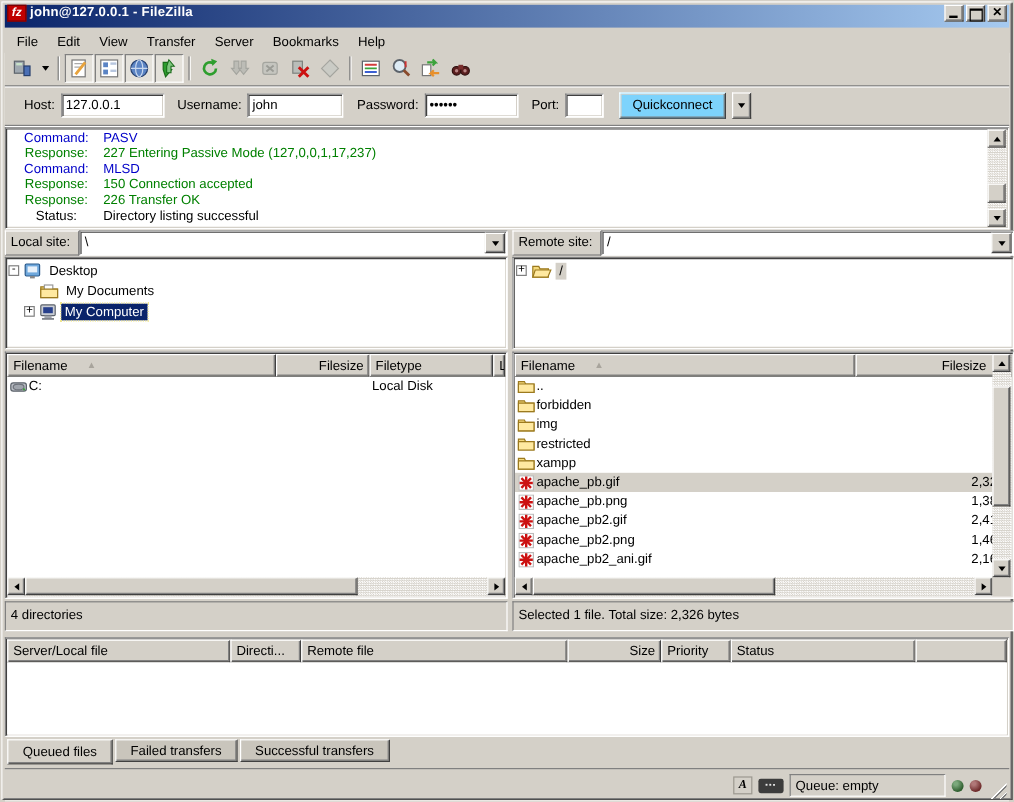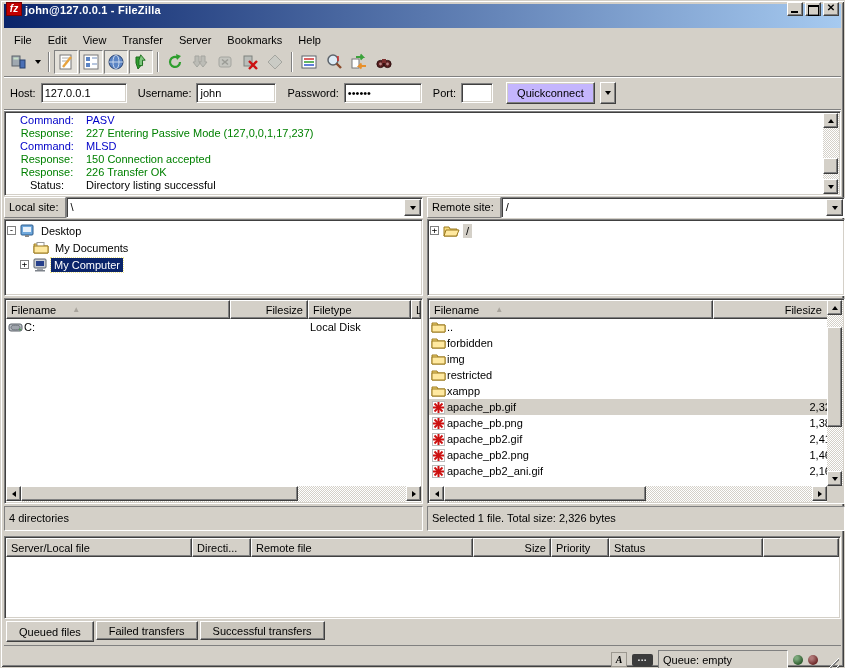--- a/index.html
+++ b/index.html
@@ -4,21 +4,21 @@
 <style>
   * { box-sizing: border-box; margin: 0; padding: 0; }
   html,body { width:845px; height:668px; overflow:hidden; }
   body { font-family:"Liberation Sans", sans-serif; font-size:11px; color:#000; background:#D4D0C8; }
 
   .window { width:845px; height:668px; background:var(--window-bg,#D4D0C8);
     border:1px solid #D4D0C8; box-shadow: inset 1px 1px 0 #fff, inset -1px -1px 0 #404040, inset 2px 2px 0 #D4D0C8, inset -2px -2px 0 #808080;
     padding:3px; display:flex; flex-direction:column; }
 
   
-  .titlebar { height:19px; flex:0 0 19px; display:flex; align-items:flex-end; padding:12px 2px;
+  .titlebar { height:19px; flex:0 0 19px; display:flex; align-items:flex-start; padding:0 2px;
     background:linear-gradient(90deg, var(--titlebar-from,#0A246A), var(--titlebar-to,#A6CAF0)); color:#fff; }
   .fz-logo { width:16px; height:14px; background:#C00000; border:1px solid #7A0000; color:#fff;
     font-weight:bold; font-style:italic; font-size:10px; line-height:12px; text-align:center; margin-right:3px; }
   .title-text { font-weight:bold; font-size:11px; flex:1; letter-spacing:.2px; }
   .winbtn { width:16px; height:14px; background:#D4D0C8; border:1px solid; border-color:#fff #404040 #404040 #fff;
     box-shadow:inset -1px -1px 0 #808080; margin-left:2px; position:relative; }
   .winbtn.min::after{ content:""; position:absolute; left:3px; bottom:2px; width:7px; height:2px; background:#000; }
   .winbtn.max::after{ content:""; position:absolute; left:2px; top:2px; width:9px; height:8px; border:1px solid #000; border-top:2px solid #000; }
   .winbtn.close::after{ content:"✕"; position:absolute; left:0; top:-1px; width:14px; text-align:center; font-size:10px; font-weight:bold; color:#000; }
 
@@ -36,21 +36,21 @@
   .dd-arrow { width:12px; height:22px; display:flex; align-items:center; justify-content:center; }
   .tri-d { width:0; height:0; border-left:3px solid transparent; border-right:3px solid transparent; border-top:4px solid #000; }
 
   
   .quickbar { height:33px; flex:0 0 33px; display:flex; align-items:center; gap:5px; padding:0 4px;
     border-bottom:1px solid #808080; box-shadow:0 1px 0 #fff; }
   .quickbar label { margin-left:6px; }
   .tfield { height:20px; background:#fff; border:1px solid; border-color:#808080 #fff #fff #808080;
     box-shadow:inset 1px 1px 0 #404040, inset -1px -1px 0 #D4D0C8; font-family:"Liberation Sans",sans-serif;
     font-size:11px; padding:2px 3px; }
-  .qc-btn { height:22px; padding:0 10px; background:#c4b5fd; border:1px solid; border-color:#fff #404040 #404040 #fff;
+  .qc-btn { height:22px; padding:0 10px; background:#7dd3fc; border:1px solid; border-color:#fff #404040 #404040 #fff;
     box-shadow:inset -1px -1px 0 #808080, inset 1px 1px 0 #D4D0C8; font-size:11px; }
   .qc-dd { width:16px; height:22px; background:#D4D0C8; border:1px solid; border-color:#fff #404040 #404040 #fff;
     box-shadow:inset -1px -1px 0 #808080; display:flex; align-items:center; justify-content:center; }
 
   
   .sunken { background:#fff; border:1px solid; border-color:#808080 #fff #fff #808080;
     box-shadow:inset 1px 1px 0 #404040, inset -1px -1px 0 #D4D0C8; }
   .scroll-track { background-image:conic-gradient(#fff 25%, #D4D0C8 0 50%, #fff 0 75%, #D4D0C8 0); background-size:2px 2px; }
   .sb-btn { width:15px; height:15px; background:#D4D0C8; border:1px solid; border-color:#fff #404040 #404040 #fff;
     box-shadow:inset -1px -1px 0 #808080; display:flex; align-items:center; justify-content:center; flex:0 0 auto; }
@@ -264,21 +264,21 @@
           <circle cx="5.5" cy="11" r="3.6" fill="#5A1F1F" stroke="#2E0E0E"></circle>
           <circle cx="12.5" cy="11" r="3.6" fill="#5A1F1F" stroke="#2E0E0E"></circle>
           <rect x="7" y="6" width="4" height="4" fill="#7A2E2E"></rect>
           <circle cx="5.5" cy="11" r="1.4" fill="#B98585"></circle>
           <circle cx="12.5" cy="11" r="1.4" fill="#B98585"></circle>
         </svg>
     </span>
   </div>
 
   <div class="quickbar">
-    <label style="margin-left:2px;">Host:</label>
+    <label style="margin-left:12px;">Host:</label>
     <input class="tfield" style="width: 86px;" value="127.0.0.1">
     <label>Username:</label>
     <input class="tfield" style="width: 80px;" value="john">
     <label>Password:</label>
     <input class="tfield" style="width: 78px;" value="••••••">
     <label>Port:</label>
     <input class="tfield" style="width: 32px;" value="">
     <button class="qc-btn" style="margin-left:8px;">Quickconnect</button>
     <span class="qc-dd">
         <span class="tri-d"></span>

